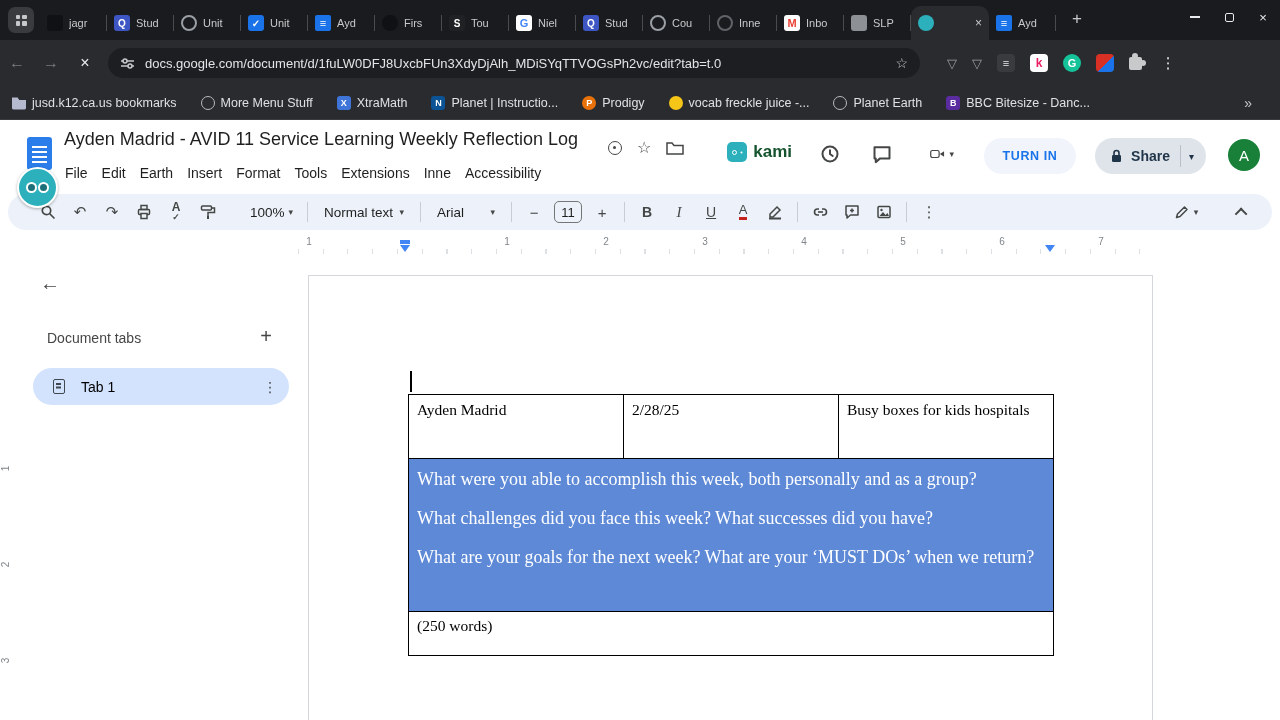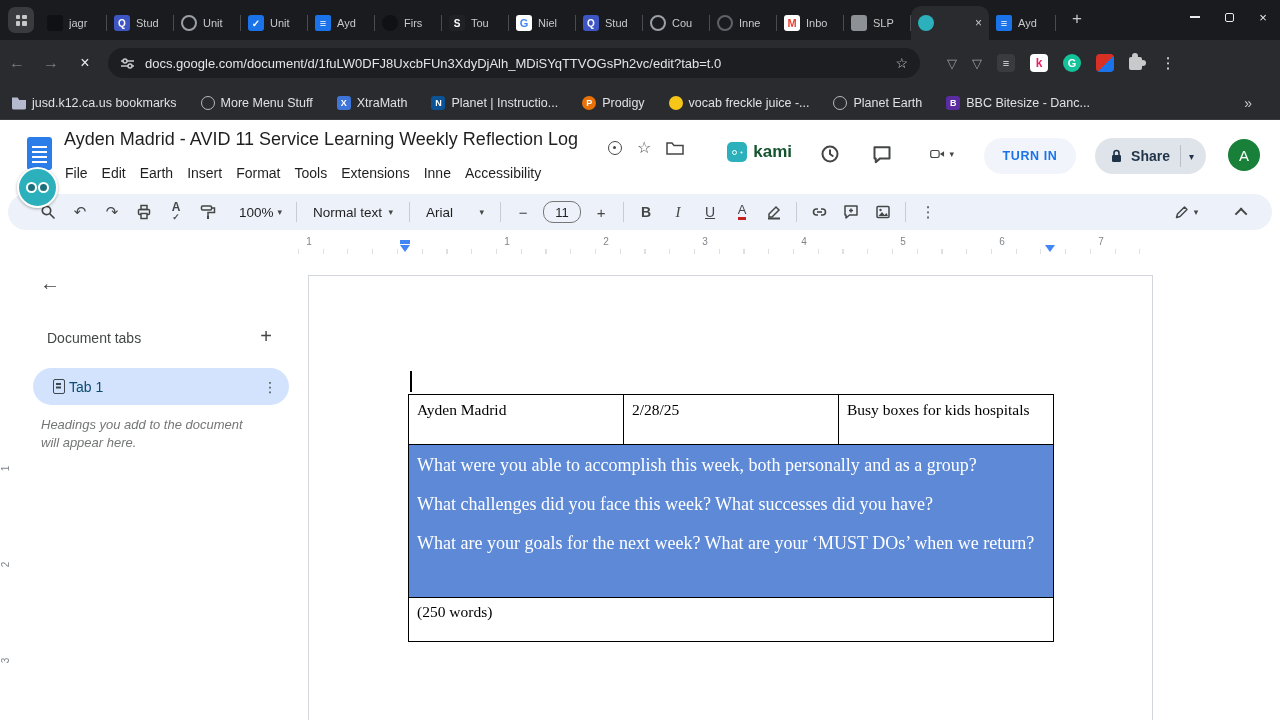--- a/index.html
+++ b/index.html
@@ -116,24 +116,24 @@
     background:var(--avatar_green); color:#fff; font-size:15px; display:flex; align-items:center; justify-content:center; }
 
   
   .toolbarwrap { position:absolute; top:192px; left:0; width:1280px; height:40px; background:#fff; }
   .toolbar { position:absolute; top:2px; left:8px; width:1264px; height:36px; background:var(--toolbar_pill_bg);
     border-radius:18px; display:flex; align-items:center; color:#444746; }
   .tb-btn { min-width:28px; height:28px; display:flex; align-items:center; justify-content:center;
     border-radius:4px; font-size:15px; margin:0 2px; }
   .tb-sep { width:1px; height:20px; background:#c7cdd6; margin:0 6px; }
   .tb-text { font-size:13.5px; color:#1f1f1f; }
-  .tb-zoom { margin-left:9px; padding:0 6px; display:flex; align-items:center; }
+  .tb-zoom { margin-left:20px; padding:0 6px; display:flex; align-items:center; }
   .tb-style { padding:0 8px; min-width:96px; display:flex; align-items:center; justify-content:space-between; }
   .tb-font { padding:0 8px; min-width:74px; display:flex; align-items:center; justify-content:space-between; }
-  .size-box { width:38px; height:22px; border:1px solid #747775; border-radius:10px;
+  .size-box { width:28px; height:22px; border:1px solid #747775; border-radius:5px;
     font-size:13px; color:#1f1f1f; display:flex; align-items:center; justify-content:center; margin:0 4px; }
   .bold-glyph { font-weight:bold; font-size:14px; }
   .italic-glyph { font-family:"Liberation Serif", serif; font-style:italic; font-size:15px; }
   .under-glyph { text-decoration:underline; font-size:14px; }
   .color-glyph { font-size:13px; line-height:12px; border-bottom:3px solid #c5221f; padding-bottom:1px; }
   .spell-glyph { font-size:12px; font-weight:bold; line-height:10px; text-align:center; }
   .spell-glyph em { display:block; font-style:normal; font-size:9px; }
   .tb-right { margin-left:auto; display:flex; align-items:center; margin-right:14px; }
   .chev-up { width:9px; height:9px; border-left:2px solid #444746; border-top:2px solid #444746;
     transform:rotate(45deg) translateY(2px); }
@@ -163,39 +163,39 @@
   .outline-panel { position:absolute; top:256px; left:20px; width:288px; height:464px; background:#fff; }
   .back-arrow { position:absolute; left:20px; top:16px; font-size:20px; color:#444746; }
   .dt-heading { position:absolute; left:27px; top:74px; font-size:14px; color:#444746; }
   .dt-add { position:absolute; left:232px; top:66px; font-size:20px; color:#444746; width:28px; height:28px;
     display:flex; align-items:center; justify-content:center; border-radius:50%; }
   .tab-pill { position:absolute; left:13px; top:112px; width:256px; height:37px; background:var(--tabpill_bg);
     border-radius:19px; display:flex; align-items:center; padding:0 12px 0 20px; }
   .tab-pill-doc { width:12px; height:15px; border:1.7px solid #40484f; border-radius:2px; position:relative; flex:0 0 12px; }
   .tab-pill-doc::after { content:""; position:absolute; left:2px; top:3px; width:5px; height:1.5px;
     background:#40484f; box-shadow:0 3.5px 0 #40484f; }
-  .tab-pill-label { font-size:14px; color:#0c4a6e; margin-left:4px; flex:1; }
+  .tab-pill-label { font-size:14px; color:#000000; margin-left:16px; flex:1; }
   .tab-pill-kebab { color:#444746; font-size:14px; }
   .dt-hint { position:absolute; left:21px; top:160px; font-size:13px; line-height:18px;
     font-style:italic; color:#747775; }
 
   
   .page { position:absolute; left:308px; top:275px; width:845px; height:500px; background:#fff;
     border:1px solid #d3d6da; border-bottom:none; }
   .cursor { position:absolute; left:101px; top:95px; width:1.5px; height:21px; background:#000;
     animation:blink 1s steps(1) infinite; }
   @keyframes blink { 0%,50% {opacity:1;} 51%,100% {opacity:0;} }
   .doc-table { position:absolute; left:99px; top:118px; width:646px; border-collapse:collapse;
     table-layout:fixed; font-family:"Liberation Serif", serif; color:#000; }
   .doc-table col { width:215px; }
   .doc-table td { border:1px solid #000; }
   .t-title td { height:36px; background:var(--table_title_bg); color:#fff; font-weight:bold;
     font-size:17px; text-align:center; }
   .t-head td { height:38px; background:var(--table_header_bg); font-size:15.5px; text-align:center; }
-  .t-row td { height:50px; vertical-align:top; padding:4px 8px; font-size:15.5px; line-height:21px;margin-left:22px; }
+  .t-row td { height:64px; vertical-align:top; padding:4px 8px; font-size:15.5px; line-height:21px;margin-left:22px; }
   .t-q td { height:153px; background:var(--table_questions_bg); vertical-align:top; padding:10px 8px 0; }
   .t-q p { color:#fff; font-size:18px; line-height:20px; margin:0 0 19px; }
   .t-note td { height:44px; vertical-align:top; padding:5px 8px; font-size:15.5px; }
 </style>
 </head>
 <body>
 
 <div class="tabstrip">
   <div class="tab-search-btn">
     <span class="grid-glyph">
@@ -578,23 +578,20 @@
 
 <div class="outline-panel">
   <div class="back-arrow">←</div>
   <div class="dt-heading">Document tabs</div>
   <div class="dt-add">+</div>
   <div class="tab-pill">
       <span class="tab-pill-doc"></span>
       <span class="tab-pill-label">Tab 1</span>
       <span class="tab-pill-kebab">⋮</span>
     </div>
-  <div class="dt-hint">
-    <span>Headings you add to the document</span><br><span>will appear here.</span>
-  </div>
 </div>
 
 <div class="page">
   <div class="cursor"></div>
   <table class="doc-table">
     <colgroup>
         <col>
         <col>
         <col>
       </colgroup>

